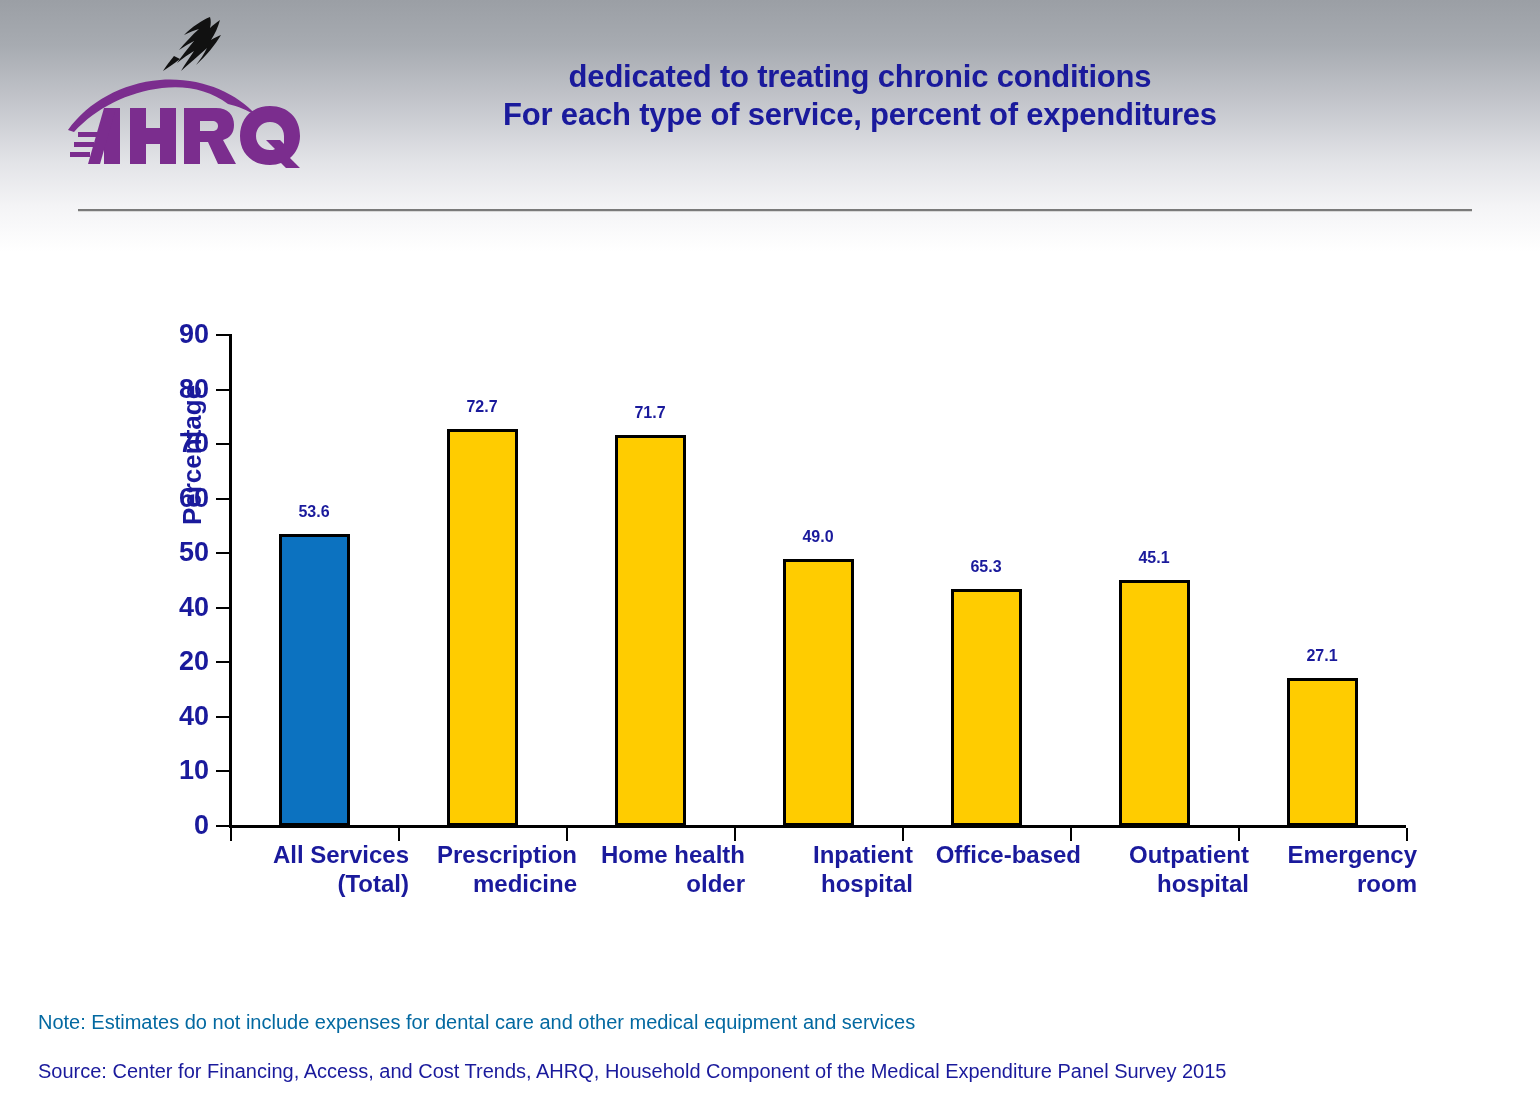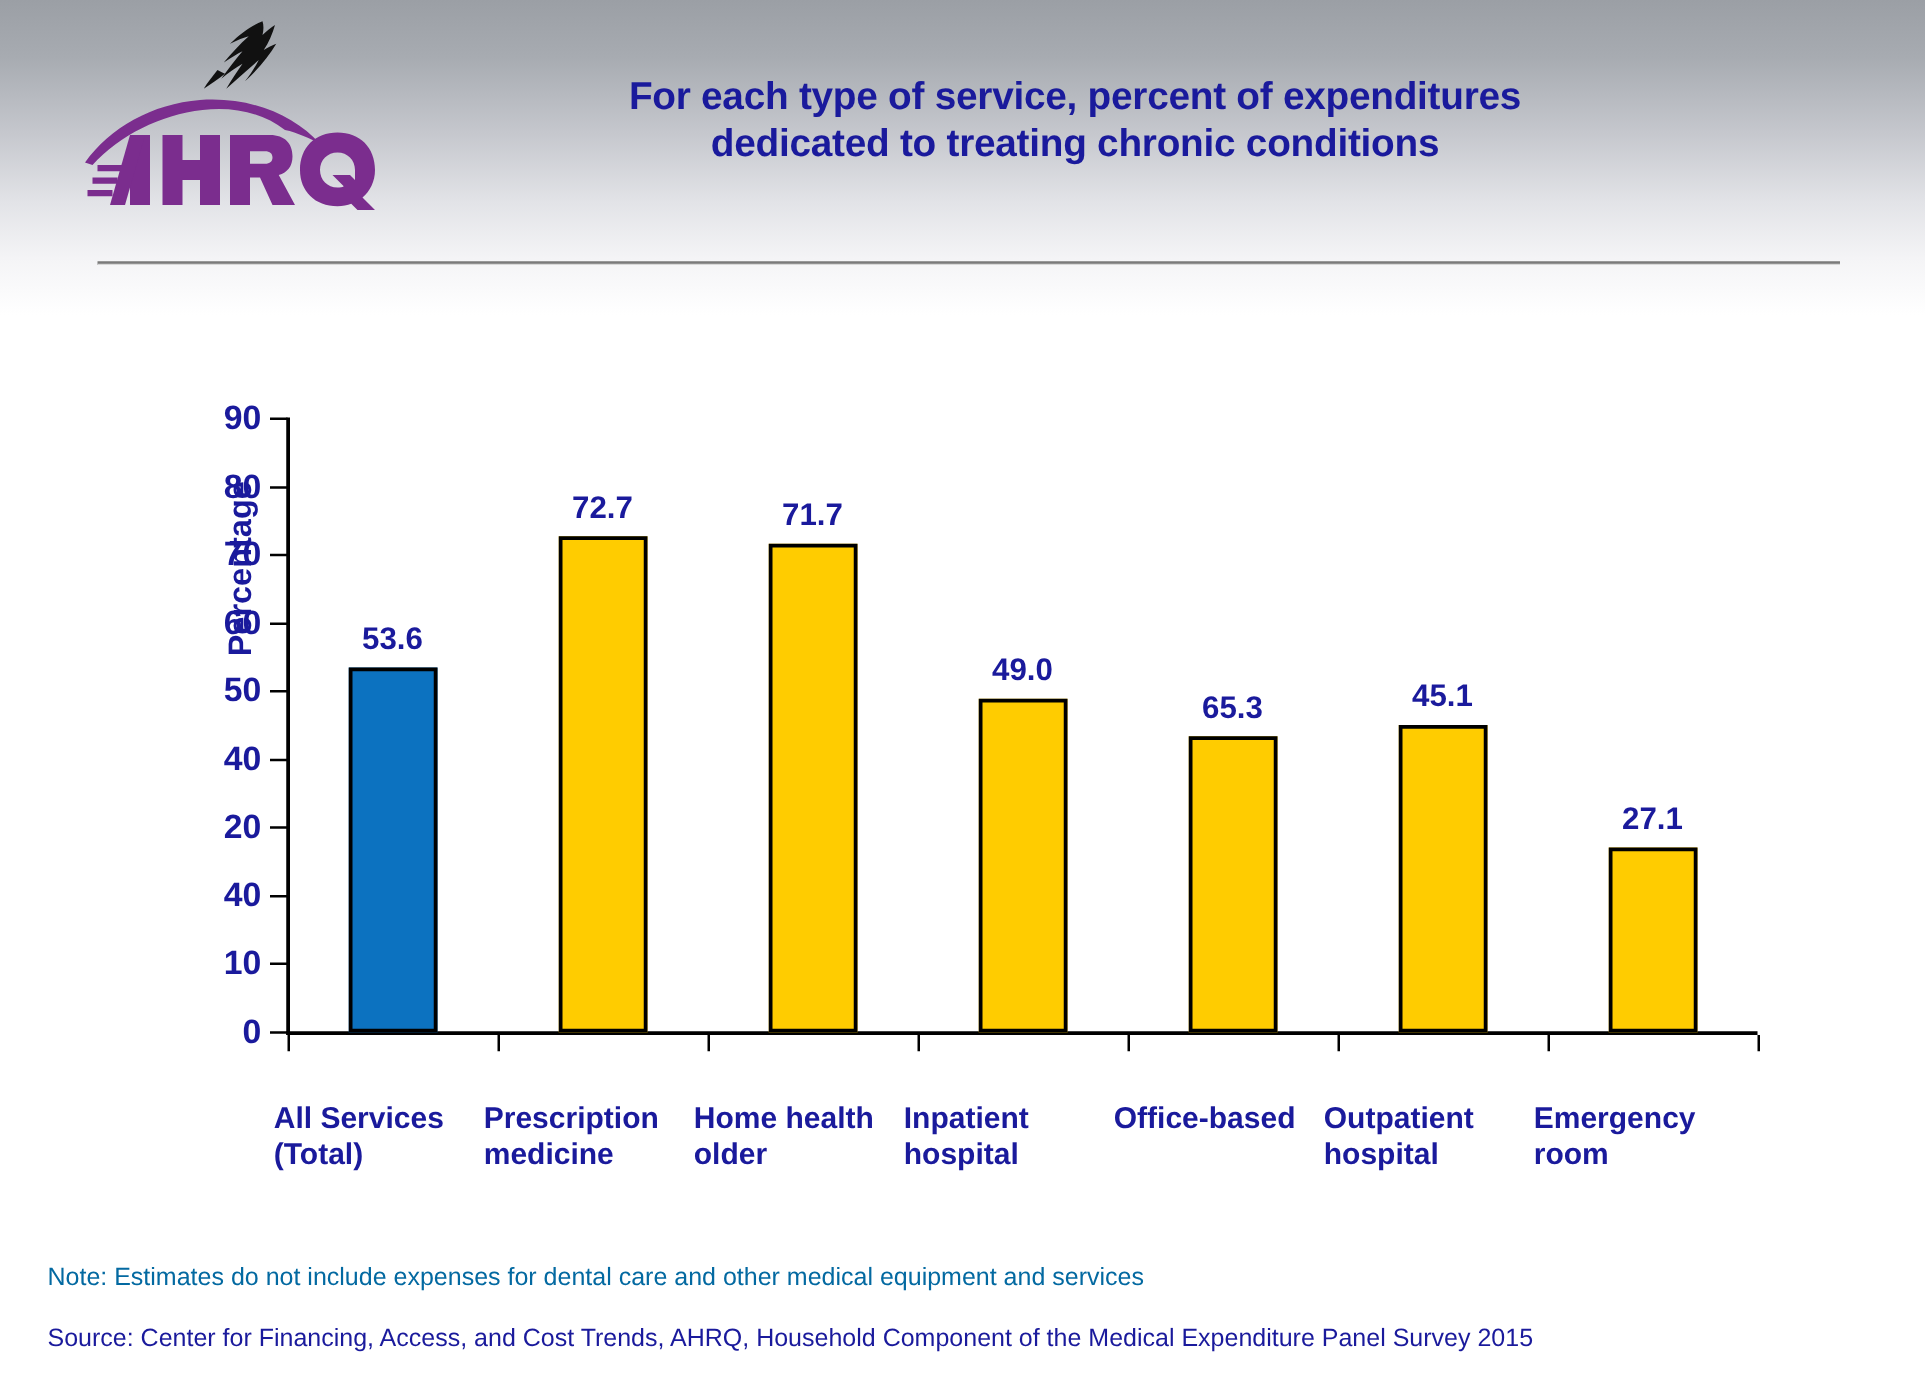--- a/index.html
+++ b/index.html
@@ -155,28 +155,28 @@
   .bar {
     position: absolute;
     box-sizing: border-box;
     border: 3px solid #000000;
   }
   .bar-value {
     position: absolute;
     text-align: center;
     color: #1a1a9c;
     font-weight: bold;
-    font-size: 25px;
+    font-size: 16px;
     line-height: 25px;
     white-space: nowrap;
   }
   .cat-label {
     position: absolute;
-    top: 880px;
-    text-align: left;
+    top: 840px;
+    text-align: right;
     color: #1a1a9c;
     font-weight: bold;
     font-size: 24px;
     line-height: 29px;
   }
   .cat-label span { display: block; white-space: nowrap; }
 
   
   #note-line {
     position: absolute;
@@ -225,22 +225,22 @@
                L148,74 L140,74 L140,96 Z M140,53 L140,63 L152,63 C156,63 158,61 158,58 C158,55 156,53 152,53 Z"></path>
       <path d="M210,38 C228,38 240,50 240,68 C240,77 236,85 230,90 L240,100 L226,100 L221,95
                C218,96 214,97 210,97 C192,97 180,85 180,68 C180,50 192,38 210,38 Z
                M210,54 C202,54 196,60 196,68 C196,76 202,82 210,82 C212,82 214,82 215,81
                L206,72 L220,72 L224,76 C224,74 224,71 224,68 C224,60 218,54 210,54 Z"></path>
     </g>
   </svg>
 </div>
 
 <div id="chart-title">
+  <span class="tl">dedicated to treating chronic conditions</span>
   <span class="tl">For each type of service, percent of expenditures</span>
-  <span class="tl">dedicated to treating chronic conditions</span>
 </div>
 
 <div id="header-rule"></div>
 
 <div id="plot-wrap">
   <div id="y-axis-title">Percentage</div>
   <div id="axis-line-y"></div>
   <div id="axis-line-x"></div>
   <div id="ticks-layer">
       <div class="y-tick" style="top: 825px;"></div>

